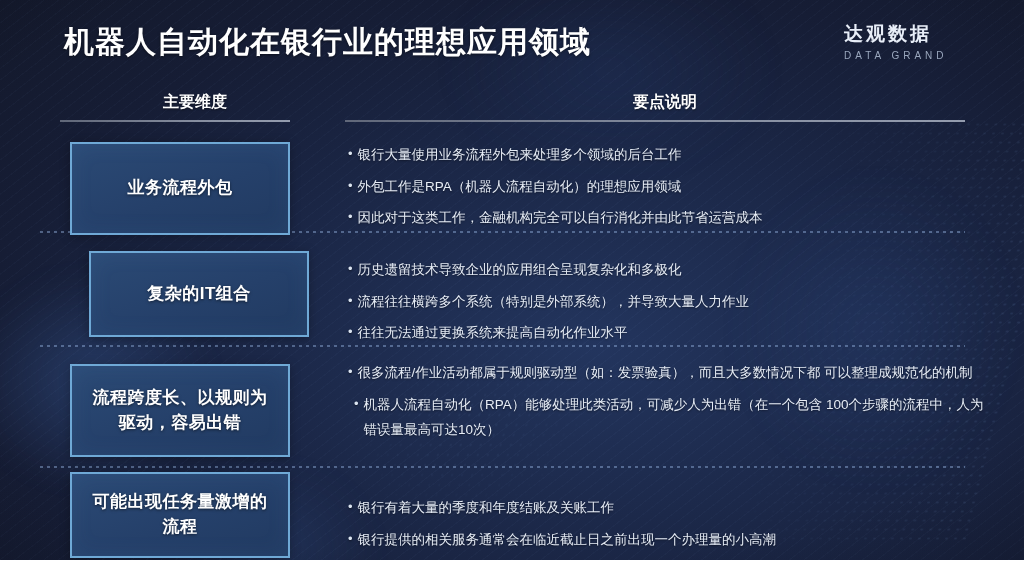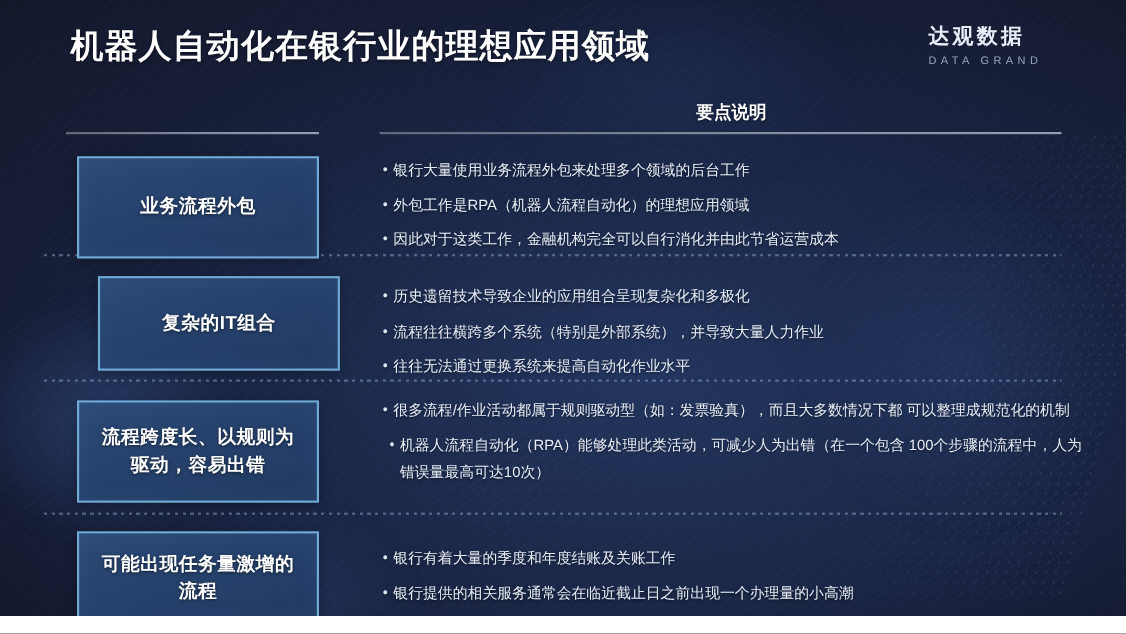--- a/index.html
+++ b/index.html
@@ -185,20 +185,21 @@
   <div class="bg-dots2"></div>
   <div class="bg-vignette"></div>
 
   <div class="slide-title">机器人自动化在银行业的理想应用领域</div>
 
   <div class="brand">
     <div class="brand-cn">达观数据</div>
     <div class="brand-en">DATA GRAND</div>
   </div>
 
+  <div class="col-head left">主要维度</div>
   <div class="col-head right">要点说明</div>
   <div class="head-rule left"></div>
   <div class="head-rule right"></div>
 
   <div id="rows-container">
       <div class="row-sep" style="top: 231px;"></div>
       <div class="dim-box" style="top: 131px; height: 93px; margin-top: 11px;">
         <div class="dim-label">业务流程外包</div>
       </div>
       <div class="points" style="top: 142px;">
@@ -241,21 +242,21 @@
       <div class="points" style="top: 360px;">
         <div class="point">
           <span class="dot">•</span>
           <span class="txt">很多流程/作业活动都属于规则驱动型（如：发票验真），而且大多数情况下都 可以整理成规范化的机制</span>
         </div>
         <div class="point indented">
           <span class="dot">•</span>
           <span class="txt">机器人流程自动化（RPA）能够处理此类活动，可减少人为出错（在一个包含 100个步骤的流程中，人为错误量最高可达10次）</span>
         </div>
       </div>
-      <div class="dim-box" style="top: 483px; height: 86px;">
+      <div class="dim-box" style="top: 472px; height: 86px;">
         <div class="dim-label">可能出现任务量激增的
 流程</div>
       </div>
       <div class="points" style="top: 495px;">
         <div class="point">
           <span class="dot">•</span>
           <span class="txt">银行有着大量的季度和年度结账及关账工作</span>
         </div>
         <div class="point">
           <span class="dot">•</span>

